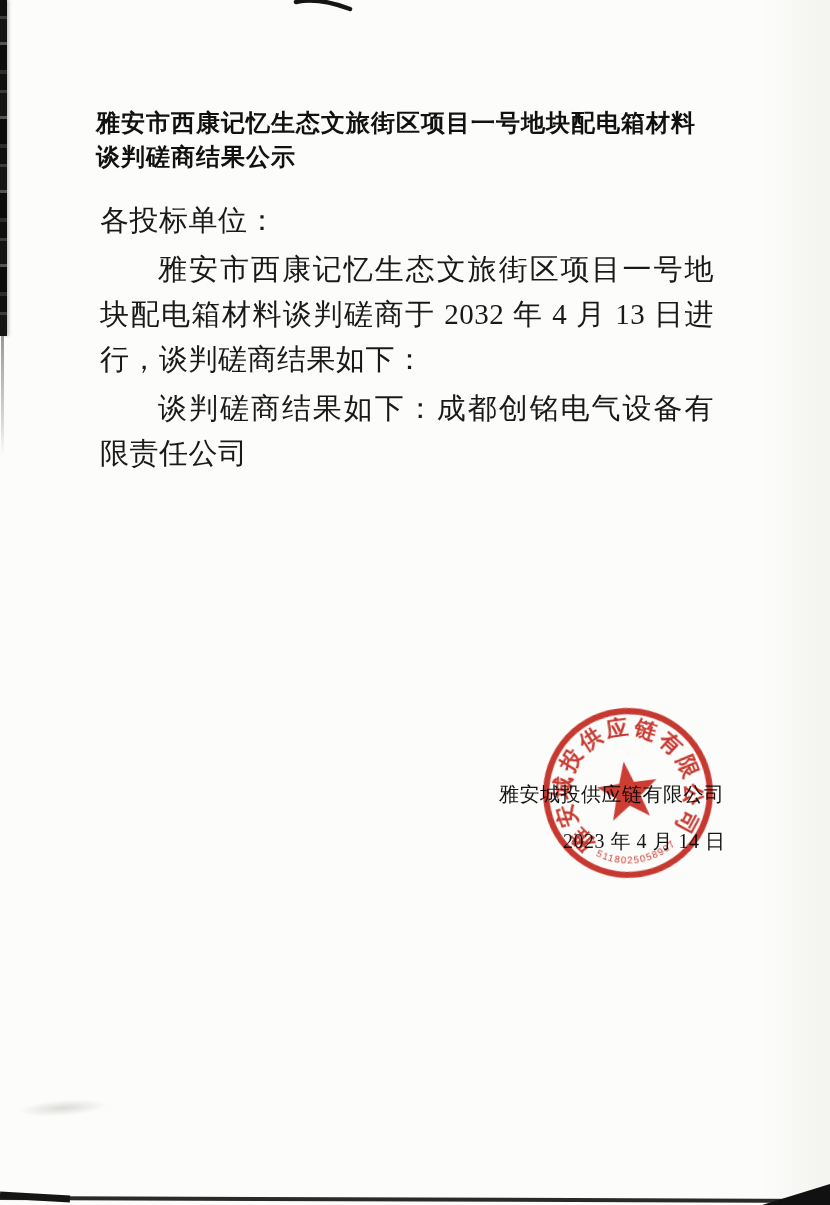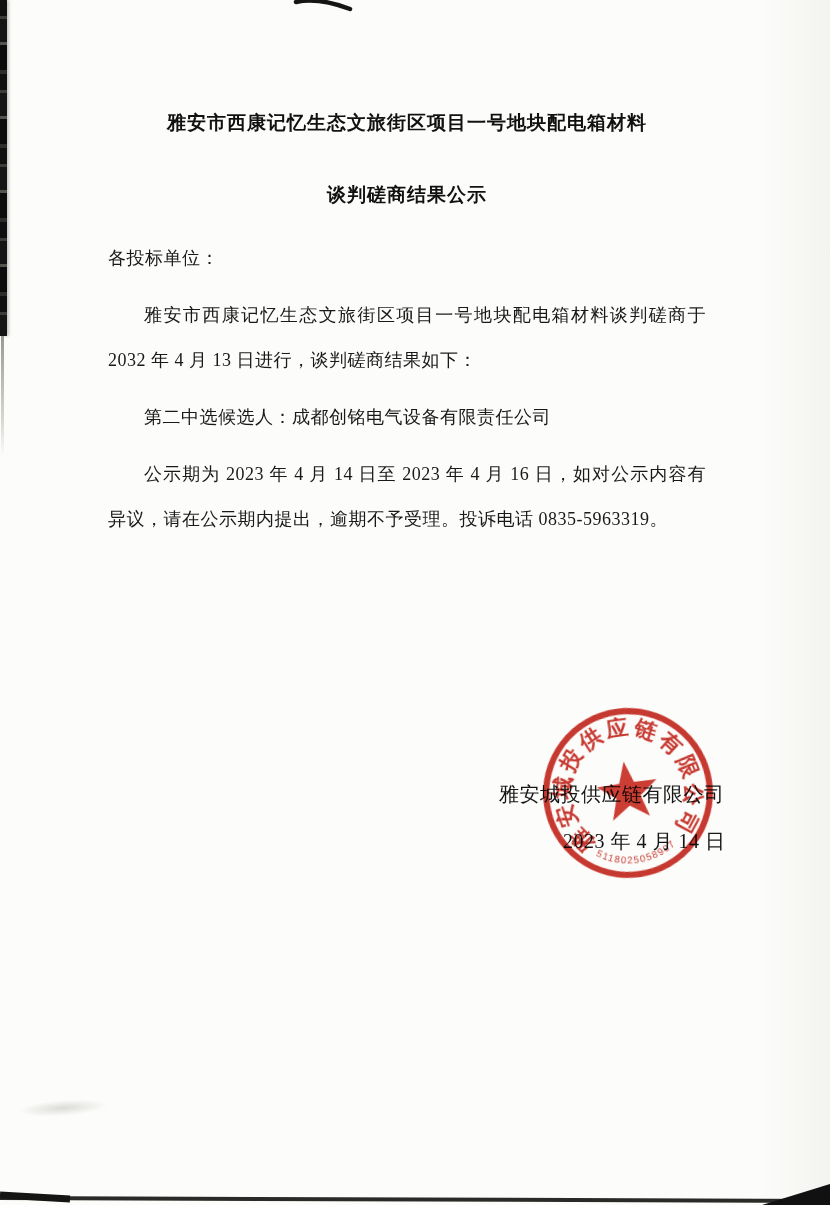--- a/index.html
+++ b/index.html
@@ -36,27 +36,27 @@
   .smudge-bl{
     position:absolute;left:18px;top:1100px;width:90px;height:16px;
     background:radial-gradient(ellipse at center,rgba(120,120,115,.25),rgba(120,120,115,0) 70%);
     transform:rotate(-4deg);
   }
   
   .doc{
     position:absolute;left:96px;top:0;width:622px;
   }
   .title{
-    margin:0;text-align:center;font-weight:bold;
-    font-size:19px;line-height:34px;letter-spacing:1px;color:#111;
+    margin:0;font-weight:bold;
+    font-size:24px;line-height:34px;letter-spacing:1px;color:#111;
   }
   .title-1{margin-top:106px;}
-  .title-2{margin-top:38px;}
+  .title-2{}
   .body-text p{
-    margin:12px;font-size:18px;line-height:45px;
+    margin:4px;font-size:29px;line-height:45px;
     text-align:justify;letter-spacing:.5px;color:#191919;
   }
   .salutation{margin-top:24px !important;}
   .indent{text-indent:2em;}
   
   .sig-company{
     position:absolute;left:499px;top:781px;
     font-size:20px;letter-spacing:.5px;color:#151515;white-space:nowrap;
   }
   .sig-date{
@@ -89,22 +89,21 @@
     <polygon points="762,1205 830,1184 830,1205" fill="#111"></polygon>
   </svg>
 
   <div class="doc">
     <h1 class="title title-1">雅安市西康记忆生态文旅街区项目一号地块配电箱材料</h1>
     <h1 class="title title-2">谈判磋商结果公示</h1>
 
     <div class="body-text">
       <p class="salutation">各投标单位：</p>
       <p class="indent">雅安市西康记忆生态文旅街区项目一号地块配电箱材料谈判磋商于 2032 年 4 月 13 日进行，谈判磋商结果如下：</p>
-      <p class="indent">第二中选候选人：成都创铭电气设备有限责任公司</p>
-      <p class="indent">公示期为 2023 年 4 月 14 日至 2023 年 4 月 16 日，如对公示内容有异议，请在公示期内提出，逾期不予受理。投诉电话 0835-5963319。</p>
+      <p class="indent">谈判磋商结果如下：成都创铭电气设备有限责任公司</p>
     </div>
   </div>
 
   <div class="sig-company">雅安城投供应链有限公司</div>
   <div class="sig-date">2023 年 4 月 14 日</div>
 
   <div class="seal">
     <svg viewBox="0 0 200 200">
       <circle cx="100" cy="100" r="93" fill="none" stroke="#c5281f" stroke-width="7"></circle>
       <polygon points="100,64 91.5,88.3 65.8,88.9 86.2,104.5 78.8,129.1 100,114.5 121.2,129.1 113.8,104.5 134.2,88.9 108.5,88.3" fill="#cb2d22"></polygon>

